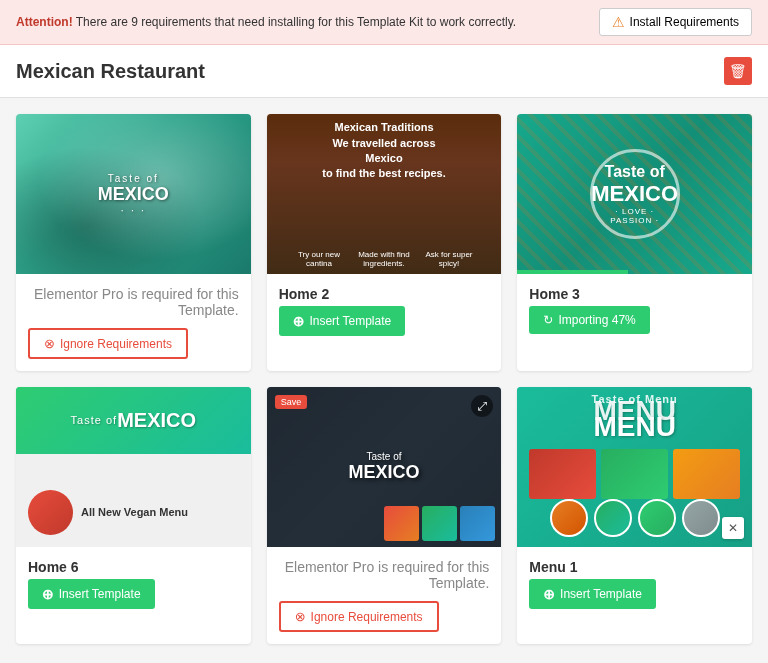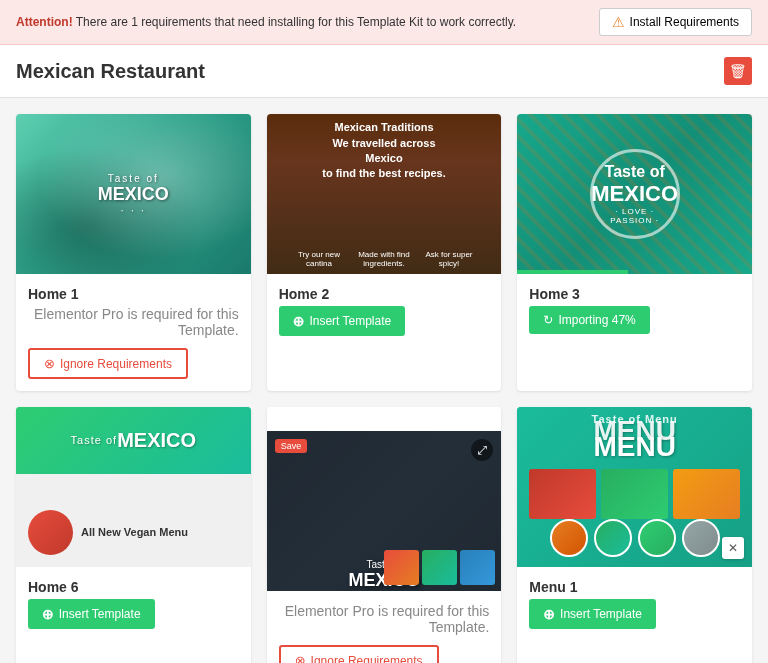--- a/index.html
+++ b/index.html
@@ -143,23 +143,22 @@
       width: 45px; height: 45px; border-radius: 50%;
       background: linear-gradient(135deg, #e74c3c, #c0392b);
       flex-shrink: 0;
     }
     .img-home4 .text-block { font-size: 9px; color: #333; }
     .img-home4 .text-block .title { font-weight: 700; font-size: 11px; }
 
     
     .img-home5 {
       background: linear-gradient(135deg, #2c3e50 0%, #34495e 50%, #2c3e50 100%);
-      display: flex; align-items: flex-end; justify-content: center;
+      display: flex; align-items: center; justify-content: center;
       position: relative;
-      margin-top: 24px;
     }
     .img-home5::before {
       content: '';
       position: absolute; inset: 0;
       background: rgba(20,20,20,0.5);
     }
     .img-home5 .logo-text { color: white; font-size: 18px; font-weight: 900; text-align: center; z-index:1; text-shadow: 2px 2px 4px rgba(0,0,0,0.7); }
     .img-home5 .photo-grid {
       position: absolute; right: 0; bottom: 0; display: flex; gap: 3px; padding: 6px; z-index:1;
     }
@@ -259,21 +258,21 @@
       gap: 5px;
       width: fit-content;
     }
   </style>
 </head>
 <body>
 
 <div class="attention-bar">
   <span>
     <strong>Attention!</strong>
-    <span>There are 1 requirements that need installing for this Template Kit to work correctly.</span>
+    <span>There are 9 requirements that need installing for this Template Kit to work correctly.</span>
   </span>
   <button class="install-btn">
     <span class="warning-icon">⚠</span>
     <span>Install Requirements</span>
   </button>
 </div>
 
 <div class="page-header">
   <h1 class="page-title">Mexican Restaurant</h1>
   <button class="delete-btn">
@@ -285,21 +284,20 @@
 
   <div class="template-card">
     <div class="card-image img-home1">
       <div class="logo-text">
         <span style="font-size:10px;letter-spacing:2px;font-weight:400">Taste of</span>
         MEXICO
         <span>· · ·</span>
       </div>
     </div>
     <div class="card-body">
-      <div class="card-title">Home 1</div>
       <div class="card-subtitle">Elementor Pro is required for this Template.</div>
       <button class="btn-ignore">
         <span class="error-icon">⊗</span>
         <span>Ignore Requirements</span>
       </button>
     </div>
   </div>
 
   <div class="template-card">
     <div class="card-image img-home2">

